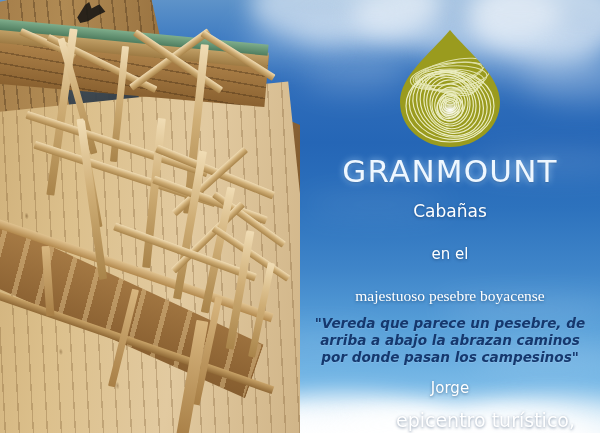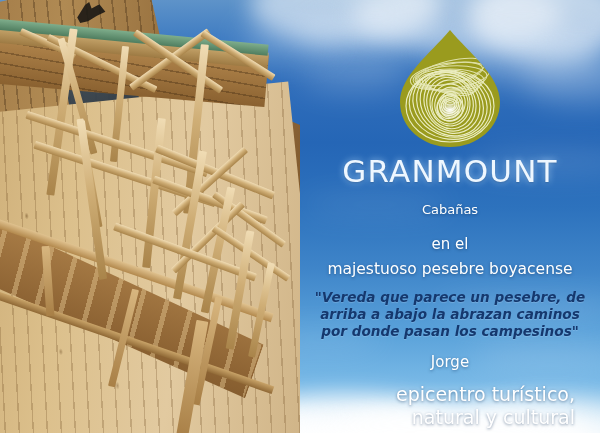--- a/index.html
+++ b/index.html
@@ -241,23 +241,23 @@
     line-height:1;
   }
 
   .tagline{
     color:#ffffff;
     font-size:15px;
     line-height:1.0;
     text-shadow:0 1px 3px rgba(12,44,86,.5);
     font-weight:400;
   }
-  .tl1{margin-top:16px;font-size:13px;}
-  .tl2{margin-top:21px;font-size:15px;}
-  .tl3{margin-top:10px;font-size:15.5px;}
+  .tl1{margin-top:16px;font-size:17px;}
+  .tl2{margin-top:27px;font-size:15px;}
+  .tl3{margin-top:26px;font-size:15.5px;font-family:Liberation Serif, serif;}
 
   .quote{
     margin-top:11px;
     font-style:italic;
     font-size:13.6px;
     line-height:1.27;
     color:#15386e;
     font-weight:600;
     width:278px;
     text-shadow:0 1px 1px rgba(200,225,250,.25);

